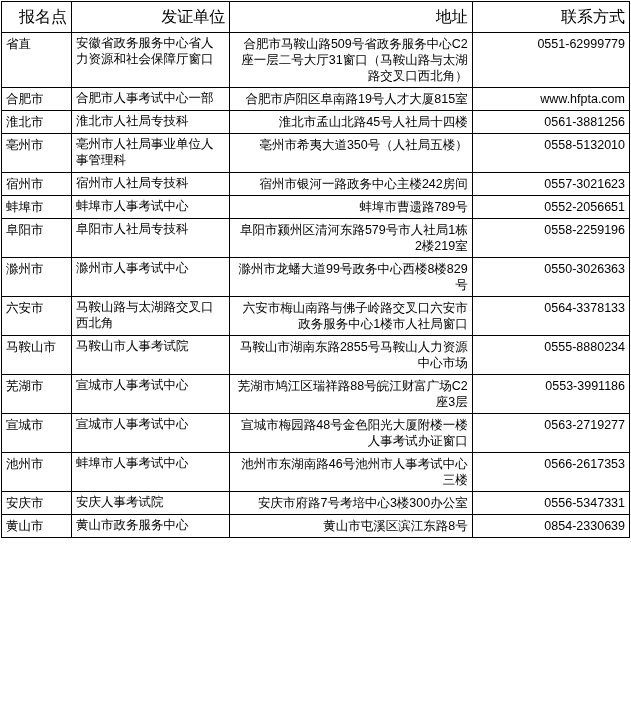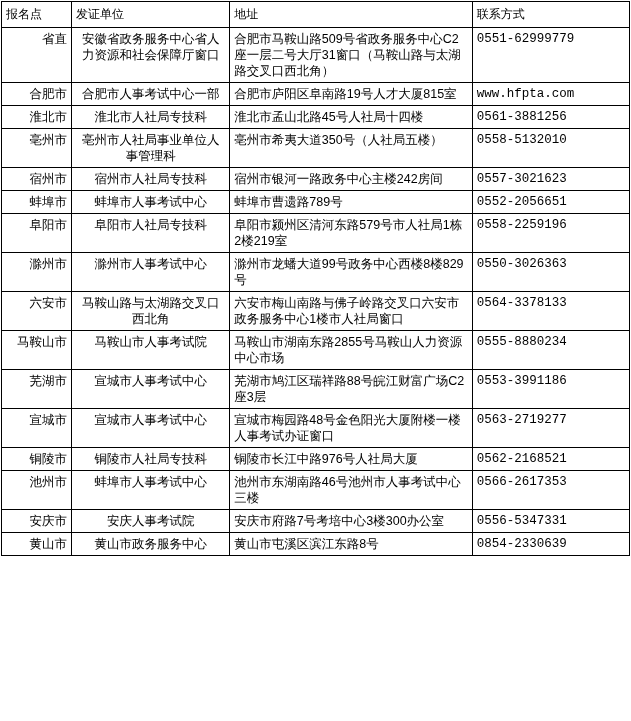--- a/index.html
+++ b/index.html
@@ -33,43 +33,44 @@
   table.reg-table td {
     border: 1px solid #000000;
     font-size: 12.5px;
     line-height: 1.28;
     padding: 3px 4px;
     vertical-align: top;
     word-break: break-all;
     overflow-wrap: break-word;
   }
   table.reg-table th {
-    text-align: left;
+    text-align: right;
     font-weight: normal;
-    font-size: 12px;
+    font-size: 16px;
     padding: 5px 4px;
     vertical-align: middle;
   }
   td.site {
-    text-align: right;
+    text-align: left;
     vertical-align: middle;
     white-space: nowrap;
   }
   td.org {
-    text-align: center;
+    text-align: left;
     vertical-align: middle;
+    font-family: Liberation Mono, monospace;
   }
   td.addr {
-    text-align: left;
+    text-align: right;
     vertical-align: middle;
   }
   td.contact {
-    text-align: left;
+    text-align: right;
     vertical-align: middle;
-    font-family: Liberation Mono, monospace;
+    font-family: Liberation Sans, sans-serif;
   }
 </style>
 </head>
 <body>
 
 <div class="sheet">
   <table class="reg-table">
     <colgroup>
       <col class="c-site">
       <col class="c-org">
@@ -151,26 +152,20 @@
         <td class="addr">芜湖市鸠江区瑞祥路88号皖江财富广场C2座3层</td>
         <td class="contact">0553-3991186</td>
       </tr>
       <tr>
         <td class="site">宣城市</td>
         <td class="org">宣城市人事考试中心</td>
         <td class="addr">宣城市梅园路48号金色阳光大厦附楼一楼人事考试办证窗口</td>
         <td class="contact">0563-2719277</td>
       </tr>
       <tr>
-        <td class="site">铜陵市</td>
-        <td class="org">铜陵市人社局专技科</td>
-        <td class="addr">铜陵市长江中路976号人社局大厦</td>
-        <td class="contact">0562-2168521</td>
-      </tr>
-      <tr>
         <td class="site">池州市</td>
         <td class="org">蚌埠市人事考试中心</td>
         <td class="addr">池州市东湖南路46号池州市人事考试中心三楼</td>
         <td class="contact">0566-2617353</td>
       </tr>
       <tr>
         <td class="site">安庆市</td>
         <td class="org">安庆人事考试院</td>
         <td class="addr">安庆市府路7号考培中心3楼300办公室</td>
         <td class="contact">0556-5347331</td>

